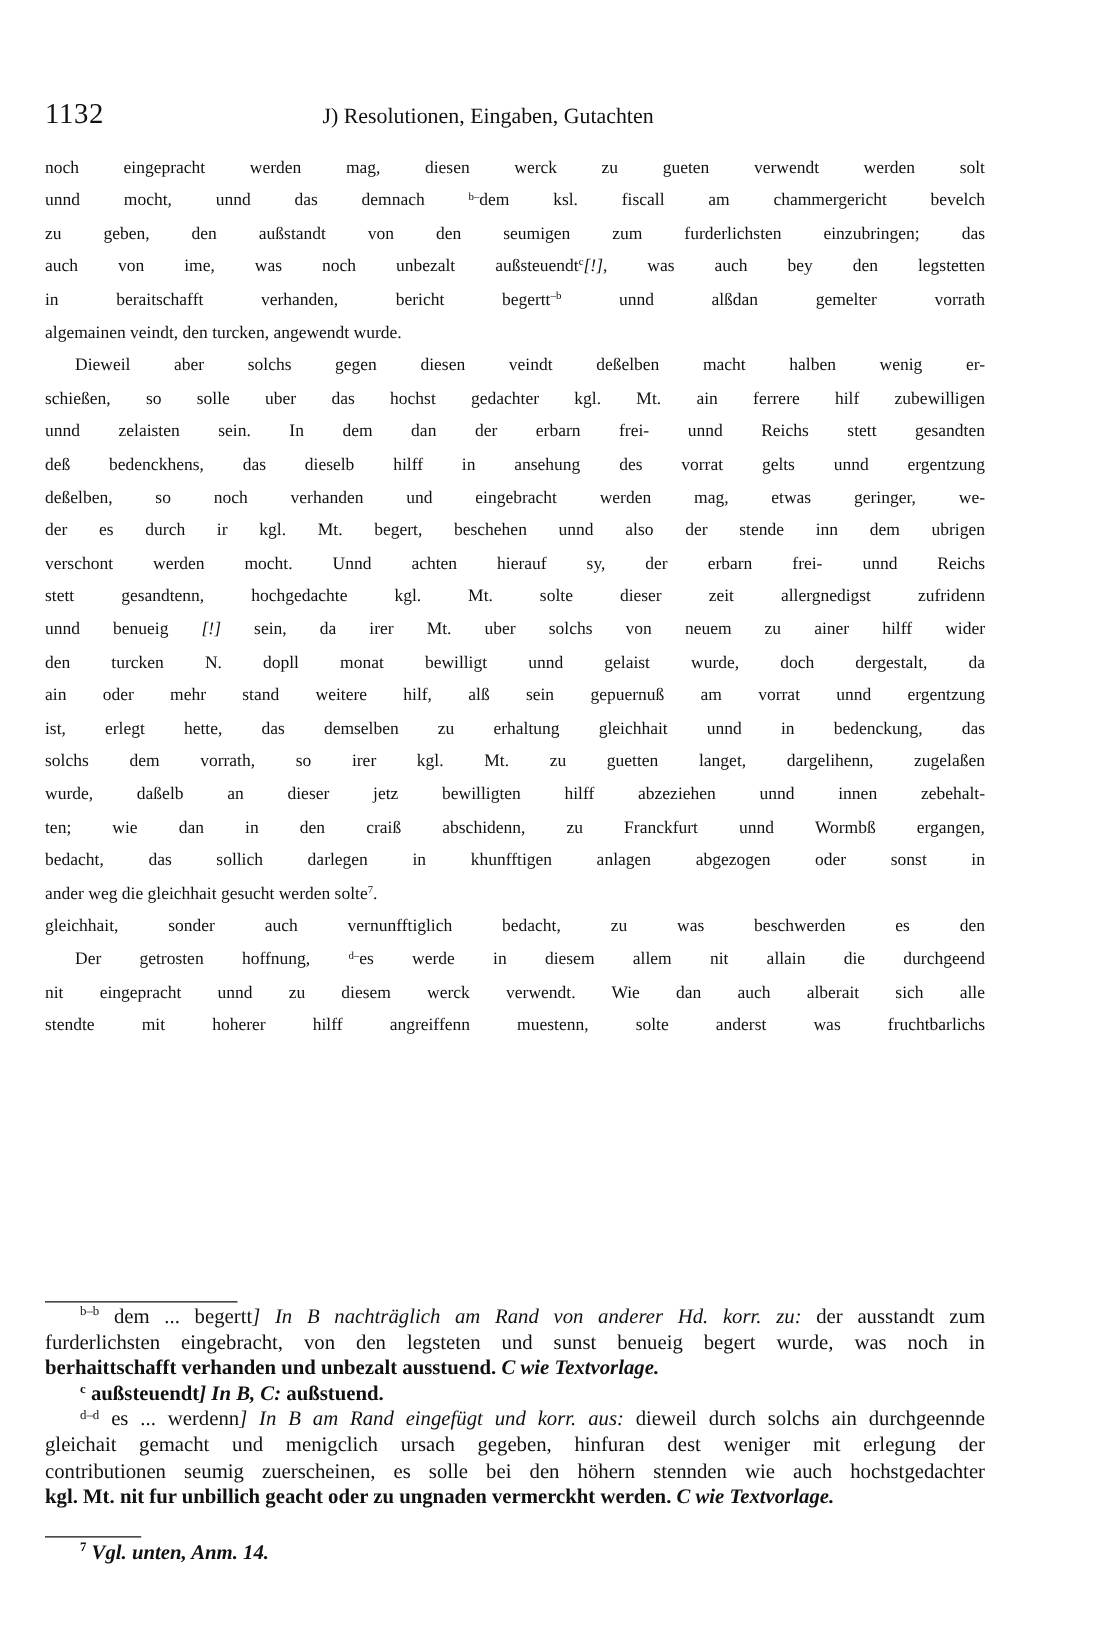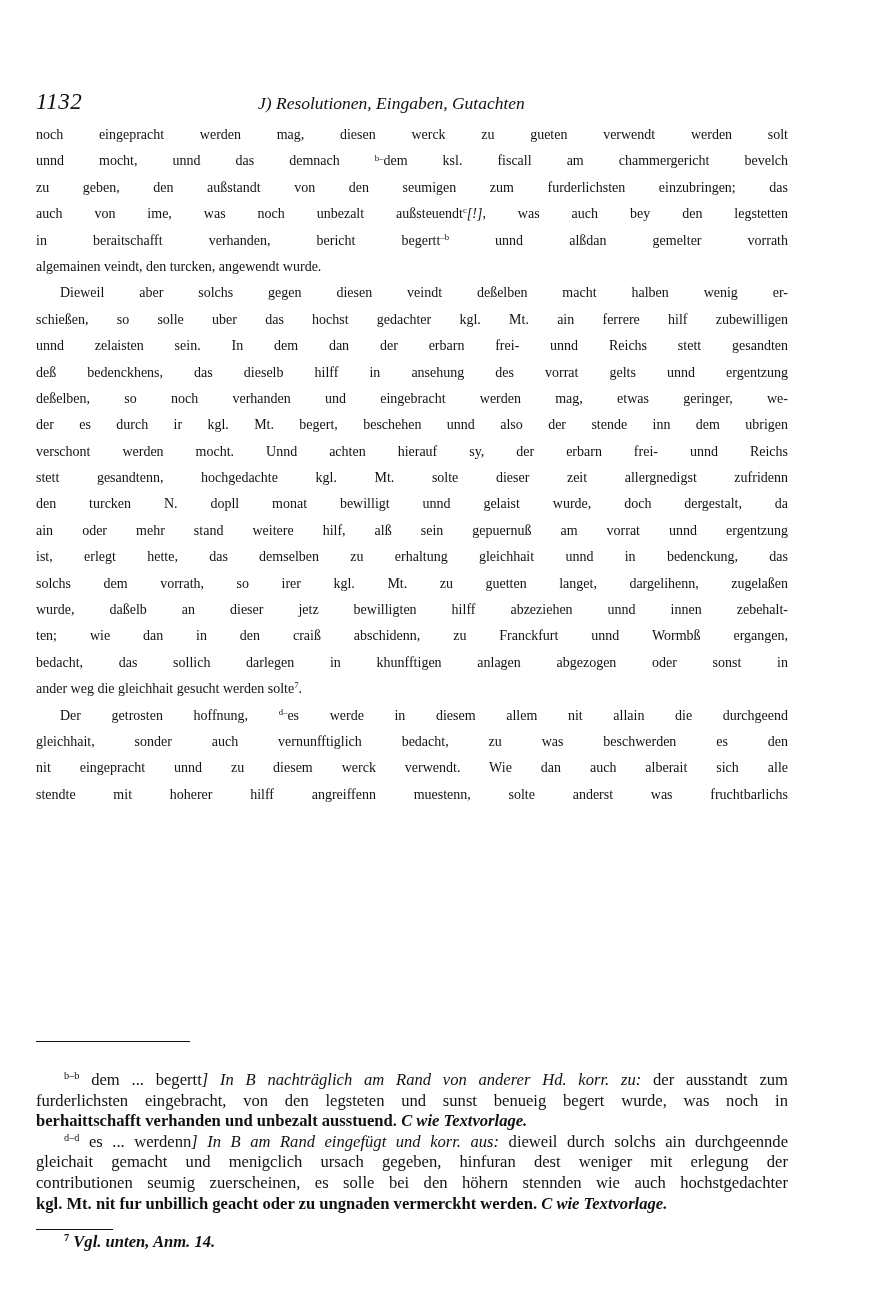--- a/index.html
+++ b/index.html
@@ -1,18 +1,18 @@
 <!DOCTYPE html>
 <html><head>
 <meta charset="utf-8">
 <style>
   html, body { margin:0; padding:0; background:#ffffff; }
   body { width:891px; height:1300px; position:relative; overflow:hidden;
          font-family:"Liberation Serif","DejaVu Serif",serif; color:#111; }
-  .page-header { position:absolute; left:36px; top:89px; width:752px; height:28px;font-style:italic; }
+  .page-header { position:absolute; left:36px; top:78px; width:752px; height:28px; }
   .page-number { position:absolute; left:0; top:0; font-size:23px; letter-spacing:0.5px; }
   .running-head { position:absolute; left:222px; top:4px; font-size:17.5px; }
   .body-text { position:absolute; left:36px; top:122px; width:752px; }
   .line { display:block; font-size:14px; line-height:26.4px; height:26.4px;
           white-space:nowrap; text-align:justify; text-align-last:justify; }
   .line.last { text-align-last:left; }
   .line.indent { padding-left:24px; }
   sup { font-size:0.62em; vertical-align:0; position:relative; top:-0.55em; line-height:0; }
   i, .it { font-style:italic; }
   .rule { position:absolute; left:36px; height:0; border-top:1.2px solid #111; }
@@ -38,39 +38,41 @@
     <span class="line"><span>in beraitschafft verhanden, bericht begertt</span><sup>–b</sup><span> unnd alßdan gemelter vorrath</span></span>
     <span class="line last"><span>algemainen veindt, den turcken, angewendt wurde.</span></span>
     <span class="line indent"><span>Dieweil aber solchs gegen diesen veindt deßelben macht halben wenig er-</span></span>
     <span class="line"><span>schießen, so solle uber das hochst gedachter kgl. Mt. ain ferrere hilf zubewilligen</span></span>
     <span class="line"><span>unnd zelaisten sein. In dem dan der erbarn frei- unnd Reichs stett gesandten</span></span>
     <span class="line"><span>deß bedenckhens, das dieselb hilff in ansehung des vorrat gelts unnd ergentzung</span></span>
     <span class="line"><span>deßelben, so noch verhanden und eingebracht werden mag, etwas geringer, we-</span></span>
     <span class="line"><span>der es durch ir kgl. Mt. begert, beschehen unnd also der stende inn dem ubrigen</span></span>
     <span class="line"><span>verschont werden mocht. Unnd achten hierauf sy, der erbarn frei- unnd Reichs</span></span>
     <span class="line"><span>stett gesandtenn, hochgedachte kgl. Mt. solte dieser zeit allergnedigst zufridenn</span></span>
+    <span class="line"><span>unnd benueig </span><i>[!]</i><span> sein, da irer Mt. uber solchs von neuem zu ainer hilff wider</span></span>
     <span class="line"><span>den turcken N. dopll monat bewilligt unnd gelaist wurde, doch dergestalt, da</span></span>
     <span class="line"><span>ain oder mehr stand weitere hilf, alß sein gepuernuß am vorrat unnd ergentzung</span></span>
     <span class="line"><span>ist, erlegt hette, das demselben zu erhaltung gleichhait unnd in bedenckung, das</span></span>
     <span class="line"><span>solchs dem vorrath, so irer kgl. Mt. zu guetten langet, dargelihenn, zugelaßen</span></span>
     <span class="line"><span>wurde, daßelb an dieser jetz bewilligten hilff abzeziehen unnd innen zebehalt-</span></span>
     <span class="line"><span>ten; wie dan in den craiß abschidenn, zu Franckfurt unnd Wormbß ergangen,</span></span>
     <span class="line"><span>bedacht, das sollich darlegen in khunfftigen anlagen abgezogen oder sonst in</span></span>
     <span class="line last"><span>ander weg die gleichhait gesucht werden solte</span><sup>7</sup><span>.</span></span>
+    <span class="line"><span>gleichhait, sonder auch vernunfftiglich bedacht, zu was beschwerden es den</span></span>
     <span class="line indent"><span>Der getrosten hoffnung, </span><sup>d–</sup><span>es werde in diesem allem nit allain die durchgeend</span></span>
-    <span class="line"><span>gleichhait, sonder auch vernunfftiglich bedacht, zu was beschwerden es den</span></span>
     <span class="line"><span>nit eingepracht unnd zu diesem werck verwendt. Wie dan auch alberait sich alle</span></span>
     <span class="line"><span>stendte mit hoherer hilff angreiffenn muestenn, solte anderst was fruchtbarlichs</span></span>
   </div>
 
 <div class="rule" style="top:1041px; width:154px;"></div>
-<div class="footnotes" id="apparatus" style="top:1043px;margin-top:27px;">
+<div class="footnotes" id="apparatus" style="top:1043px;">
     <span class="fline indent"><sup>b–b</sup><span> dem ... begertt</span><i>] In B nachträglich am Rand von anderer Hd. korr. zu:</i><span> der ausstandt zum</span></span>
     <span class="fline"><span>furderlichsten eingebracht, von den legsteten und sunst benueig begert wurde, was noch in</span></span>
     <span class="fline last"><span>berhaittschafft verhanden und unbezalt ausstuend. </span><i>C wie Textvorlage.</i></span>
+    <span class="fline last indent"><sup>c</sup><span> außsteuendt</span><i>] In B, C:</i><span> außstuend.</span></span>
     <span class="fline indent"><sup>d–d</sup><span> es ... werdenn</span><i>] In B am Rand eingefügt und korr. aus:</i><span> dieweil durch solchs ain durchgeennde</span></span>
     <span class="fline"><span>gleichait gemacht und menigclich ursach gegeben, hinfuran dest weniger mit erlegung der</span></span>
     <span class="fline"><span>contributionen seumig zuerscheinen, es solle bei den höhern stennden wie auch hochstgedachter</span></span>
     <span class="fline last"><span>kgl. Mt. nit fur unbillich geacht oder zu ungnaden vermerckht werden. </span><i>C wie Textvorlage.</i></span>
   </div>
 
 <div class="rule" style="top:1229px; width:77px;"></div>
 <div class="footnotes" id="footnotes" style="top:1232px;">
     <span class="fline last indent"><sup>7</sup><i> Vgl. unten, Anm. 14.</i></span>
   </div>

